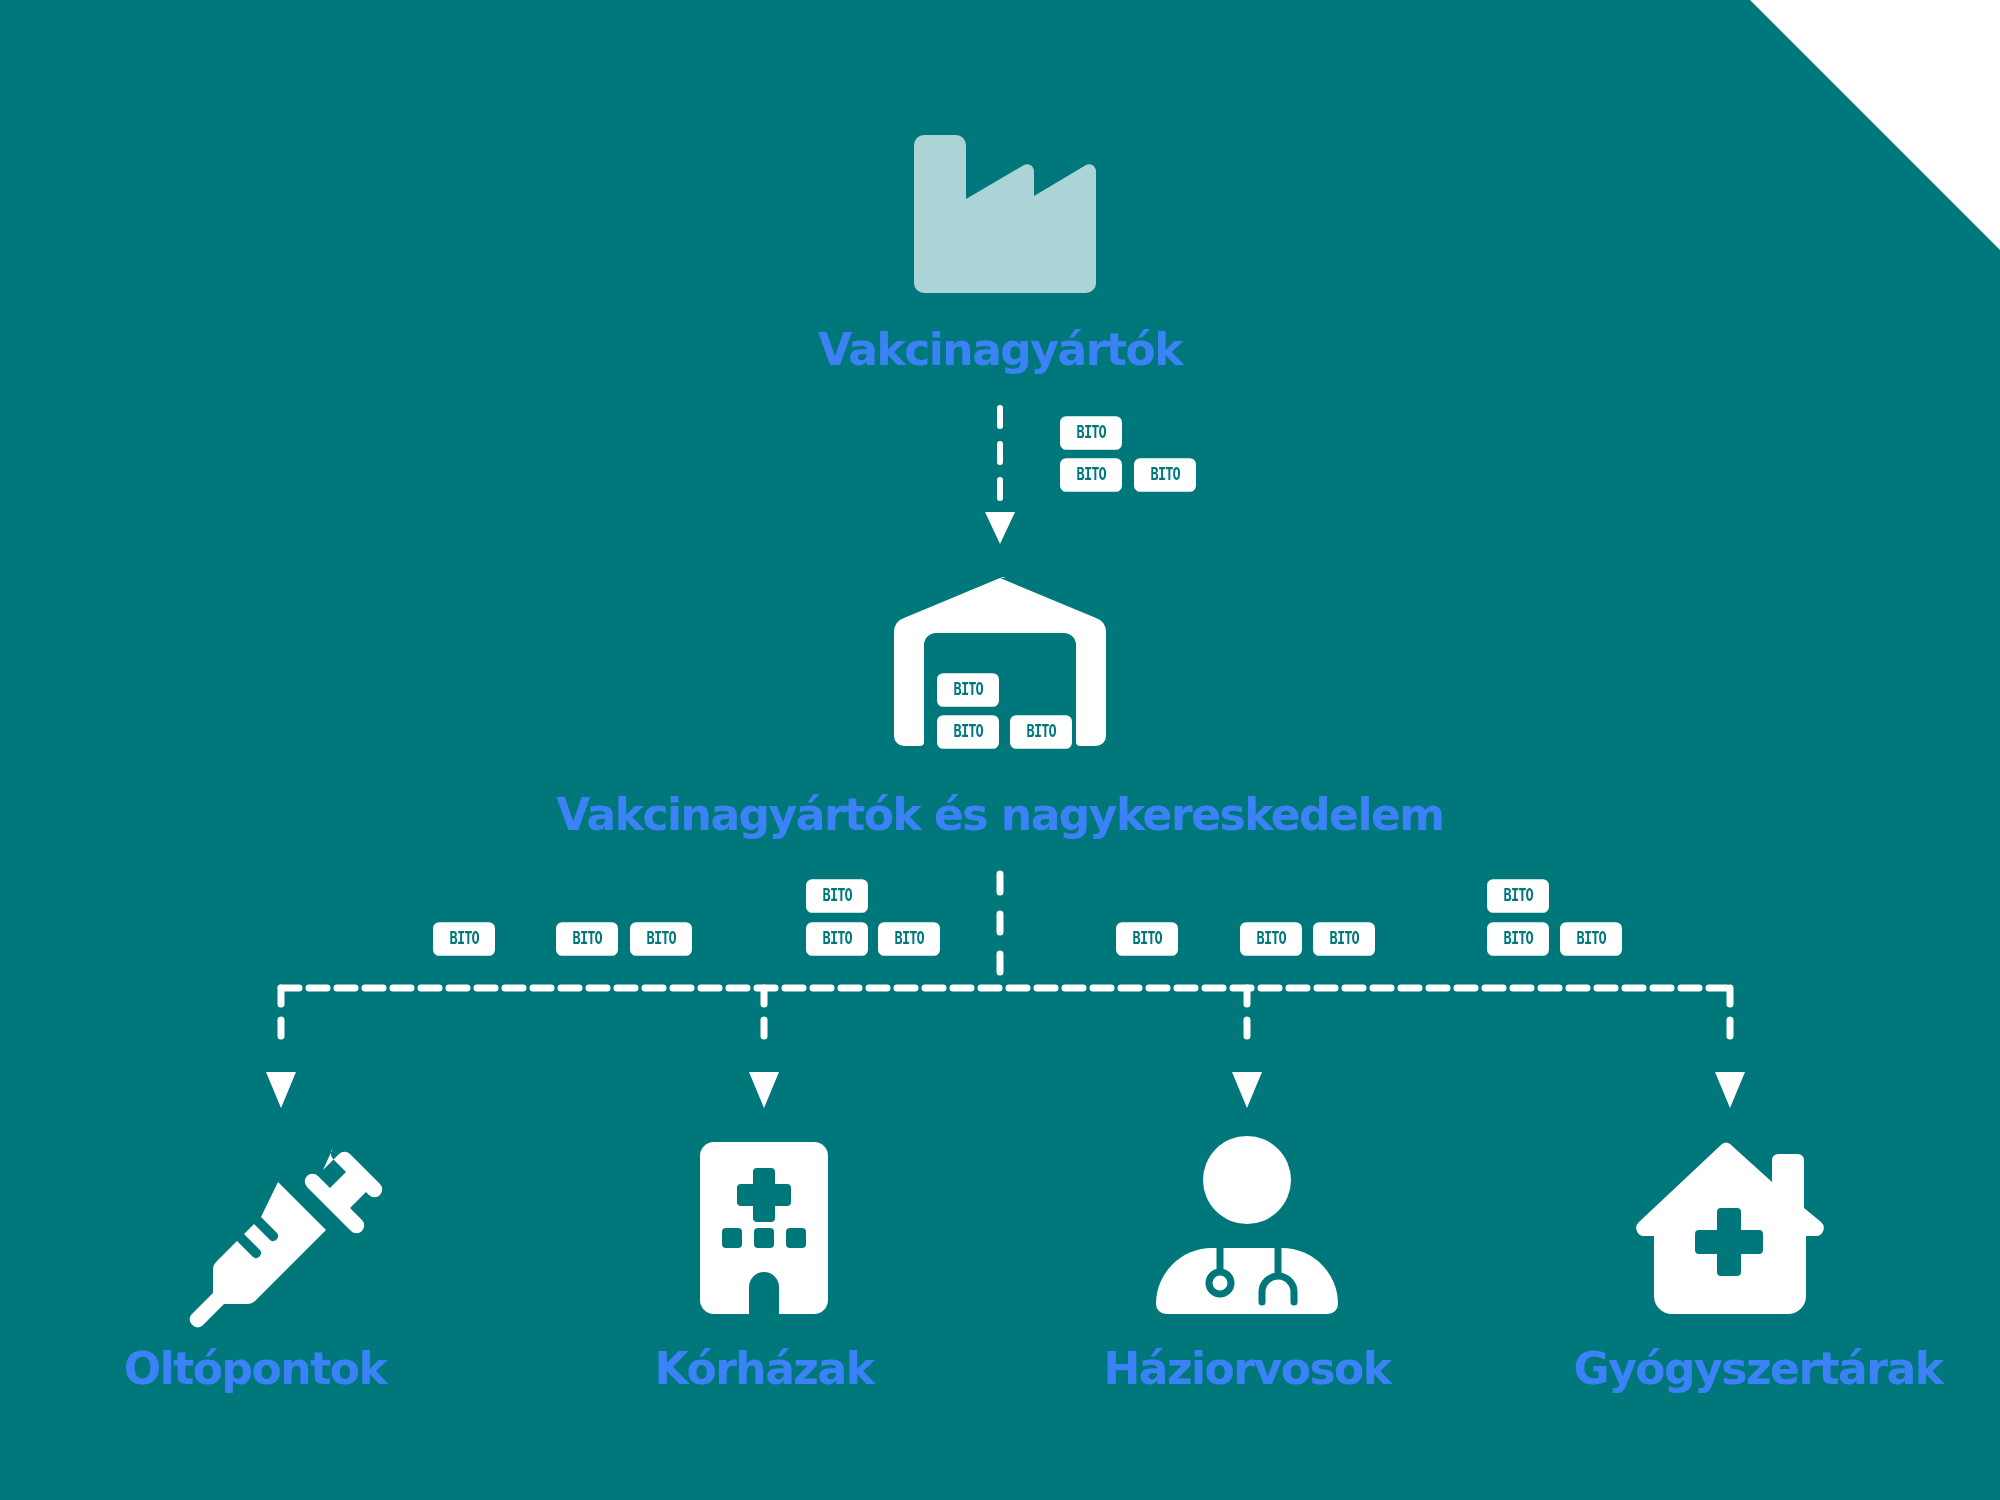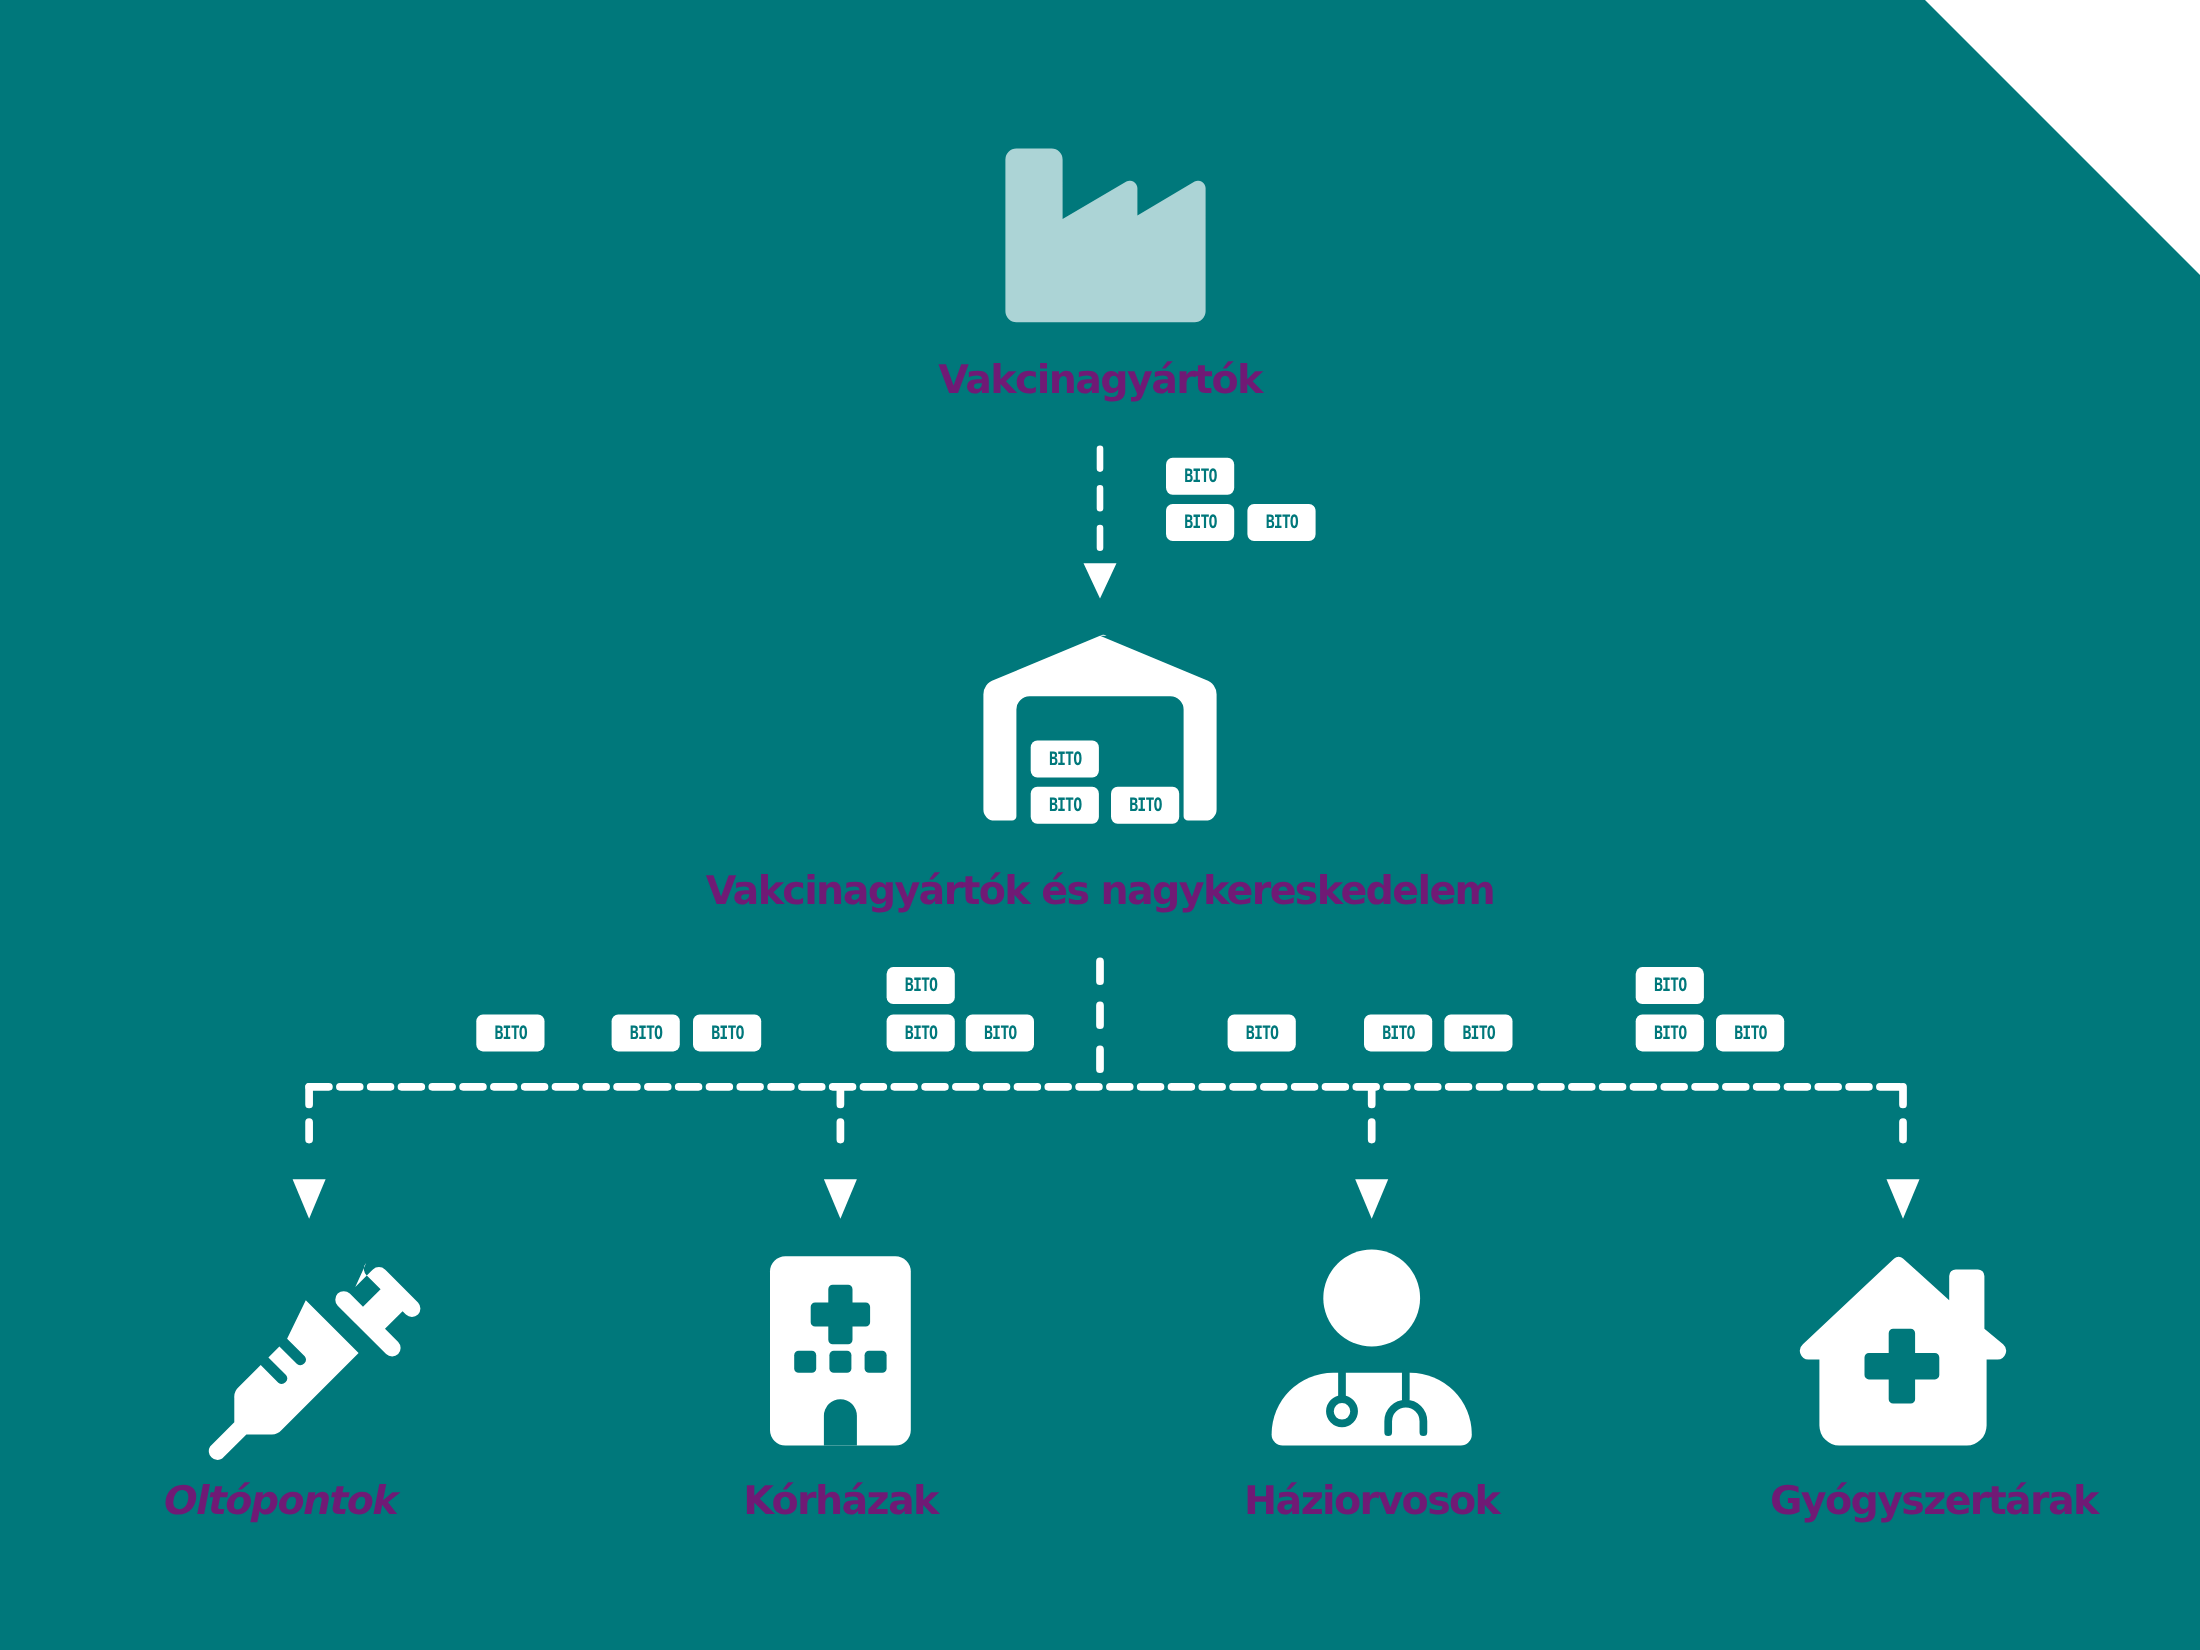--- a/index.html
+++ b/index.html
@@ -1,18 +1,18 @@
 <!DOCTYPE html>
 <html><head>
 <meta charset="utf-8">
 <style>
   html, body { margin: 0; padding: 0; }
   body { width: 2000px; height: 1500px; overflow: hidden; background: #ffffff; position: relative; font-family: "Liberation Sans", sans-serif; }
   #canvas { position: absolute; left: 0; top: 0; width: 2000px; height: 1500px; }
-  .label { position: absolute; color: #701a75; font-family: "DejaVu Sans", sans-serif; font-weight: bold; font-size: 36px; letter-spacing: -1.5px; white-space: nowrap; transform: translateX(-50%); line-height: 1; }
+  .label { position: absolute; color: #3b82f6; font-family: "DejaVu Sans", sans-serif; font-weight: bold; font-size: 44px; letter-spacing: -1.5px; white-space: nowrap; transform: translateX(-50%); line-height: 1; }
   .bito { position: absolute; width: 62px; height: 32px; background: #ffffff; border-radius: 6px; color: #00787b; font-family: "DejaVu Sans Mono", monospace; font-weight: bold; font-size: 16px; letter-spacing: -1px; text-align: center; line-height: 32px; transform: scaleY(1.05); }
   .bito span { display: inline-block; transform: scaleX(0.85); }
 </style>
 </head>
 <body>
 
 <svg id="canvas" viewBox="0 0 2000 1500" xmlns="http://www.w3.org/2000/svg">
 
   <polygon points="0,0 1750,0 2000,250 2000,1500 0,1500" fill="#00787b"></polygon>
 
@@ -69,21 +69,21 @@
   </g>
 
   <g transform="translate(1620,1130)">
     <path fill="#ffffff" d="M110,14 l42,38 v-22 a6,6 0 0 1 6,-6 h20 a6,6 0 0 1 6,6 v48 l17,14 a8,8 0 0 1 -5,14 h-10 v60 a18,18 0 0 1 -18,18 h-116 a18,18 0 0 1 -18,-18 v-60 h-10 a8,8 0 0 1 -5,-14 l83,-78 a6,6 0 0 1 8,0 z"></path>
     <path fill="#00787b" d="M101,78 h16 a4,4 0 0 1 4,4 v18 h18 a4,4 0 0 1 4,4 v16 a4,4 0 0 1 -4,4 h-18 v18 a4,4 0 0 1 -4,4 h-16 a4,4 0 0 1 -4,-4 v-18 h-18 a4,4 0 0 1 -4,-4 v-16 a4,4 0 0 1 4,-4 h18 v-18 a4,4 0 0 1 4,-4 z"></path>
   </g>
 </svg>
 
 <div class="label" style="left:1000px; top:328px;">Vakcinagyártók</div>
 <div class="label" style="left:1000px; top:793px;">Vakcinagyártók és nagykereskedelem</div>
-<div class="label" style="left:255px; top:1347px;font-style:italic;">Oltópontok</div>
+<div class="label" style="left:255px; top:1347px;">Oltópontok</div>
 <div class="label" style="left:764px; top:1347px;text-align:right;">Kórházak</div>
 <div class="label" style="left:1247px; top:1347px;">Háziorvosok</div>
 <div class="label" style="left:1730px; top:1347px;margin-left:28px;">Gyógyszertárak</div>
 
 <div class="bito" style="left:1060px; top:417px;"><span>BITO</span></div>
 <div class="bito" style="left:1060px; top:459px;"><span>BITO</span></div>
 <div class="bito" style="left:1134px; top:459px;"><span>BITO</span></div>
 
 <div class="bito" style="left:937px; top:674px;"><span>BITO</span></div>
 <div class="bito" style="left:937px; top:716px;"><span>BITO</span></div>

